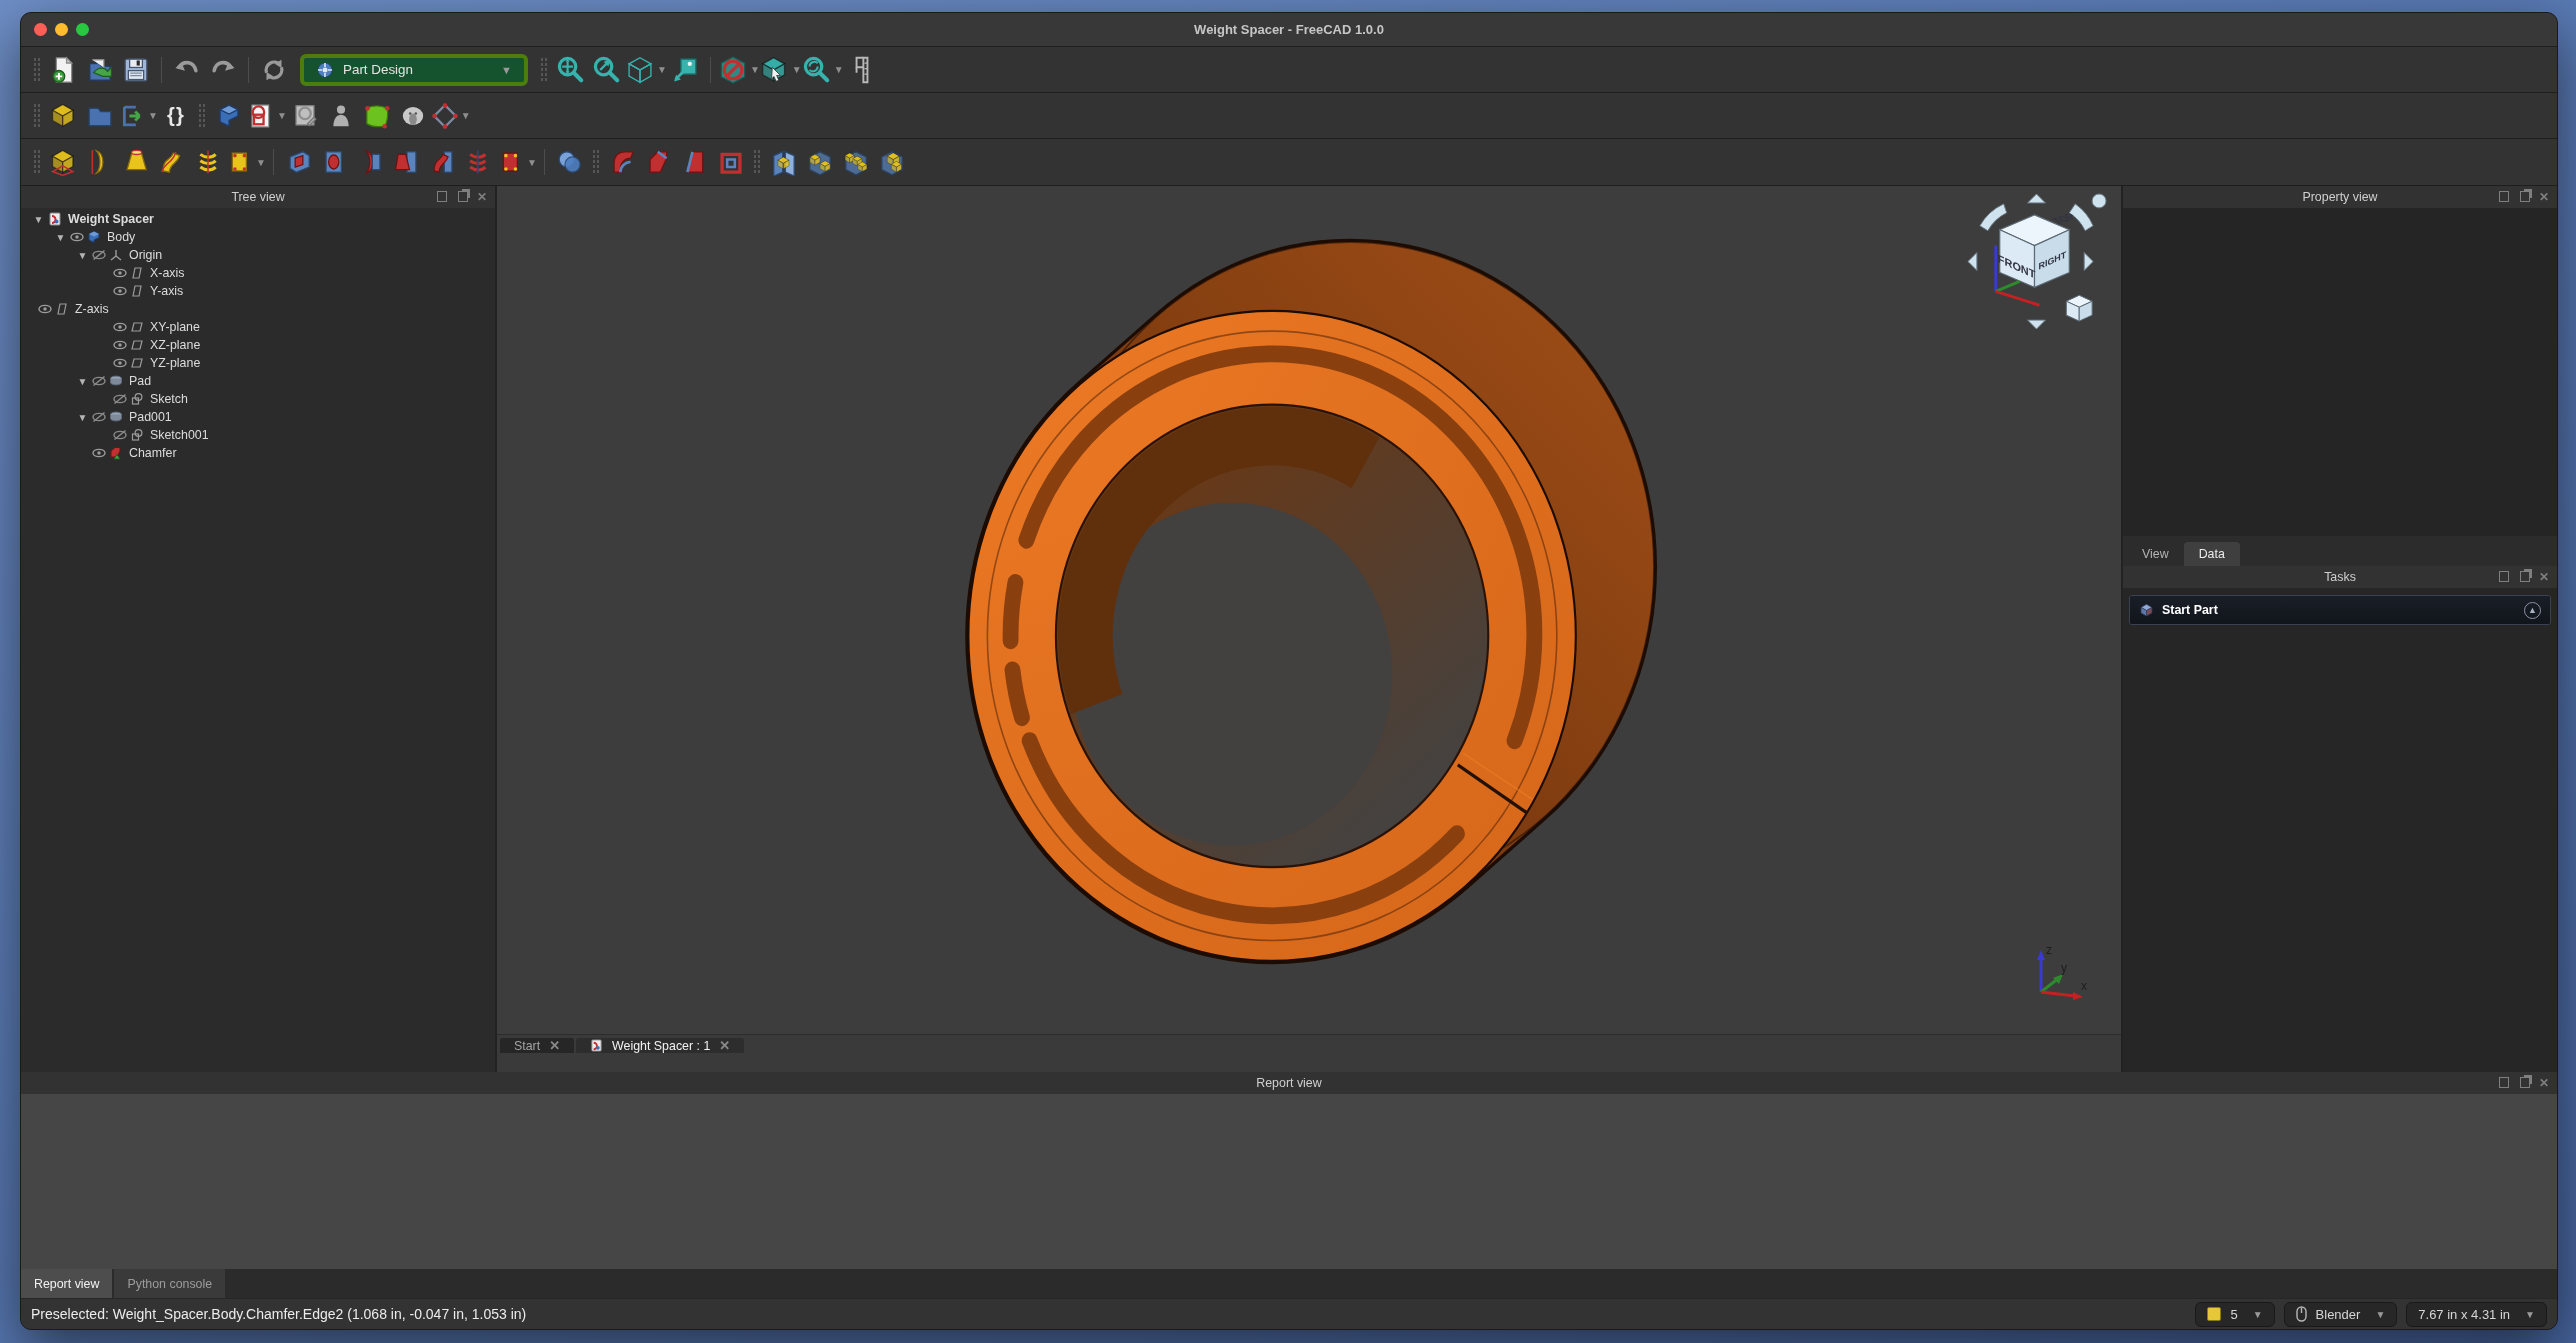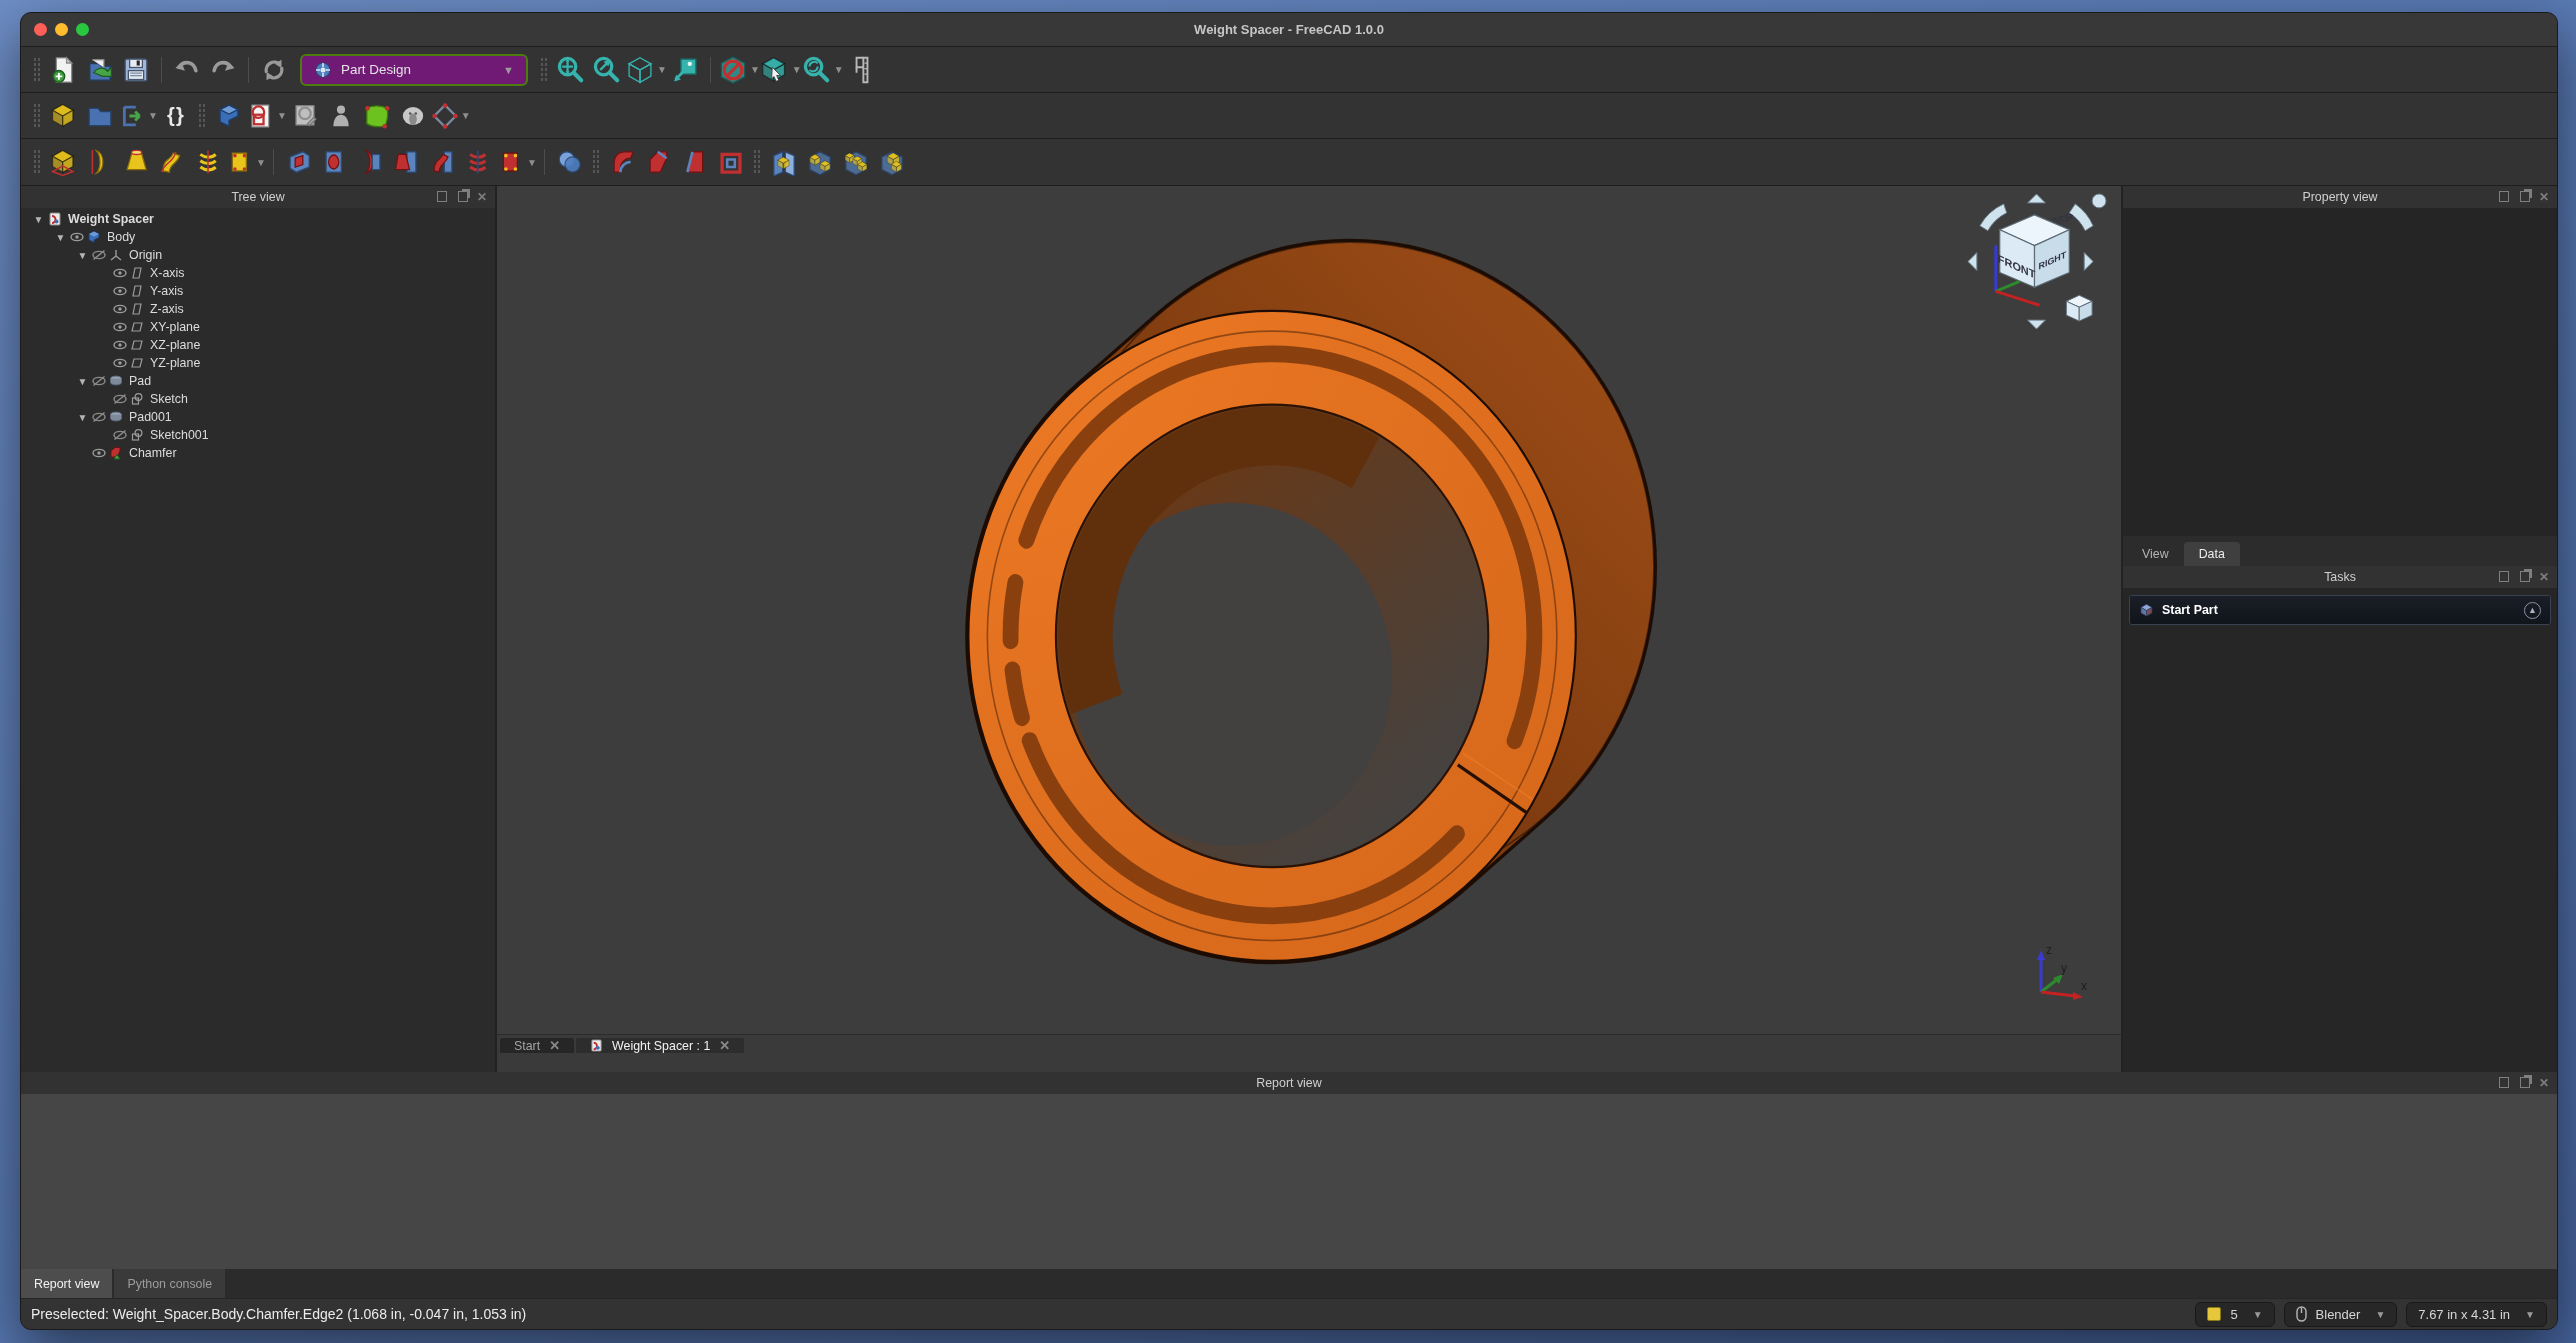--- a/index.html
+++ b/index.html
@@ -27,21 +27,21 @@
   .tb1 { height: 46px; } .tb2 { height: 46px; } .tb3 { height: 47px; }
   .tb-handle { width: 9px; height: 26px; margin: 0 4px;
     background-image: radial-gradient(circle, #565656 1.2px, transparent 1.4px);
     background-size: 4px 5px; }
   .tb-sep { width: 1px; height: 26px; background: #4d4d4d; margin: 0 7px; }
   .tb-btn { min-width: 36px; height: 38px; display: flex; align-items: center; justify-content: center; border-radius: 4px; }
   .tb-btn svg { display:block; }
   .dd { font-size: 10px; color: #8f8f8f; margin-left: 2px; }
   .braces { color: #e8e8e8; font-size: 20px; font-weight: bold; letter-spacing: 1px; }
   .wb-combo { display: flex; align-items: center; gap: 9px; height: 32px; padding: 0 12px;
-    background: #701a75; border: 2px solid #4d7c0f; border-radius: 6px; margin: 16px 8px; min-width: 228px; }
+    background: #14532d; border: 4px solid #4d7c0f; border-radius: 6px; margin: 16px 8px; min-width: 228px; }
   .wb-combo .lbl { color: #e4e4e4; font-size: 13.4px; }
   .wb-combo .car { margin-left: auto; color: #9a9a9a; font-size: 11px; }
   
   .main { flex: 1 1 auto; display: flex; min-height: 0; }
   .panel-header { height: 22px; position: relative; display: flex; align-items: center; justify-content: center;
     background: #323232; color: #cfcfcf; font-size: 12.4px; flex: 0 0 auto; }
   .panel-icons { position: absolute; right: 8px; top: 5px; display: flex; gap: 9px; align-items: center; }
   .pi-sq { width: 10px; height: 11px; border: 1.5px solid #7f7f7f; }
   .pi-dbl { width: 10px; height: 11px; border: 1.5px solid #7f7f7f; box-shadow: 3px -3px 0 -1px #7f7f7f; margin-left:2px;}
   .pi-x { color: #7f7f7f; font-size: 12px; font-weight: bold; line-height: 10px; }
@@ -579,21 +579,21 @@
                 <use href="#sym-eye"></use>
               </svg>
             </span>
           <span class="ticon">
               <svg width="14" height="14" viewBox="0 0 14 14">
                 <polygon points="5,2 11,2 9,12 3,12" fill="none" stroke="#9c9c9c" stroke-width="1.2"></polygon>
               </svg>
             </span>
           <span class="tlabel">Y-axis</span>
         </div>
-        <div class="trow" style="padding-left:75px">
+        <div class="trow" style="">
           <span class="spacericon"></span>
           <span class="eye">
               <svg width="14" height="14" viewBox="0 0 14 14">
                 <use href="#sym-eye"></use>
               </svg>
             </span>
           <span class="ticon">
               <svg width="14" height="14" viewBox="0 0 14 14">
                 <polygon points="5,2 11,2 9,12 3,12" fill="none" stroke="#9c9c9c" stroke-width="1.2"></polygon>
               </svg>

